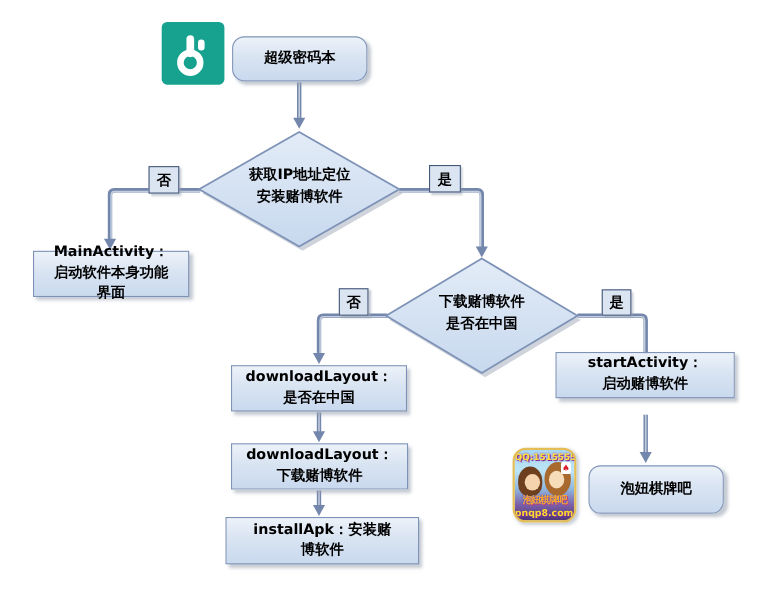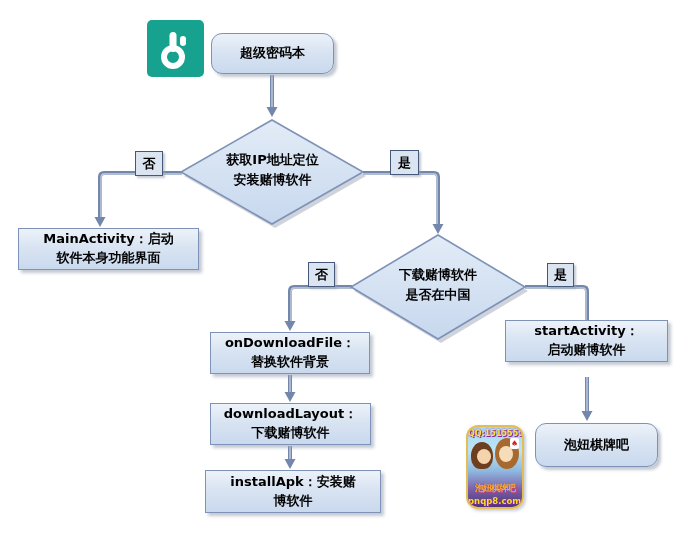--- a/index.html
+++ b/index.html
@@ -32,21 +32,21 @@
     font-size:13px;line-height:1.55;color:#000;
   }
 
   .key-icon{
     position:absolute;left:147px;top:20px;width:57px;height:57px;
     background:#16a28e;border-radius:5px;
     display:flex;align-items:center;justify-content:center;
   }
 
   .app-icon{
-    position:absolute;left:466px;top:425px;width:58px;height:84px;
+    position:absolute;left:466px;top:407px;width:58px;height:68px;
     border-radius:12px;border:2px solid #e3bd56;box-sizing:border-box;
     background:linear-gradient(180deg,#a9d9f2 0%,#bce4f6 30%,#8fb8e0 55%,#7b5fa8 78%,#4e3577 100%);
     overflow:hidden;box-shadow:2px 2px 3px rgba(148,158,175,.5);
   }
   .app-icon .qq{position:absolute;top:2px;left:0;right:0;text-align:center;
     font-size:8px;font-weight:bold;color:#ffe33c;
     text-shadow:0 0 2px #8a2da0,1px 1px 0 #8a2da0;}
   .app-icon .suit{position:absolute;top:11px;right:3px;width:9px;height:11px;
     background:#fff;border-radius:2px;color:#d81f2a;font-size:8px;line-height:11px;text-align:center;}
   .app-icon .hair-l{position:absolute;left:3px;top:15px;width:22px;height:27px;background:#6e3f1e;border-radius:50% 50% 42% 42%;}
@@ -130,38 +130,38 @@
     <div>安装赌博软件</div>
   </div>
 
   <div class="branch-label" style="left:135px;top:151px;width:28px;height:25px;">
     <span>否</span>
   </div>
   <div class="branch-label" style="left:390px;top:150px;width:29px;height:25px;">
     <span>是</span>
   </div>
 
-  <div class="node" style="left:18px;top:228px;width:181px;height:42px;">
+  <div class="node" style="left:30px;top:228px;width:142px;height:42px;">
     <span>MainActivity：启动软件本身功能界面</span>
   </div>
 
   <div class="diamond-text" style="left:351px;top:265px;width:174px;">
     <div>下载赌博软件</div>
     <div>是否在中国</div>
   </div>
 
   <div class="branch-label" style="left:308px;top:262px;width:27px;height:25px;">
     <span>否</span>
   </div>
   <div class="branch-label" style="left:547px;top:263px;width:27px;height:24px;">
     <span>是</span>
   </div>
 
   <div class="node" style="left:210px;top:332px;width:160px;height:42px;">
-    <span>onDownloadFile：替换软件背景</span>
+    <span>downloadLayout：是否在中国</span>
   </div>
 
   <div class="node" style="left:210px;top:403px;width:161px;height:42px;">
     <span>downloadLayout：下载赌博软件</span>
   </div>
 
   <div class="node" style="left:205px;top:470px;width:176px;height:43px;">
     <span>installApk：安装赌博软件</span>
   </div>
 

